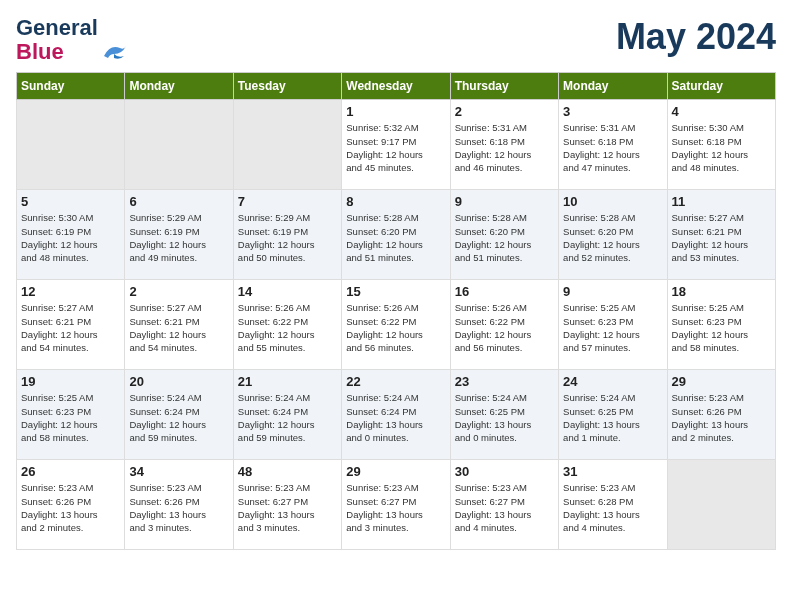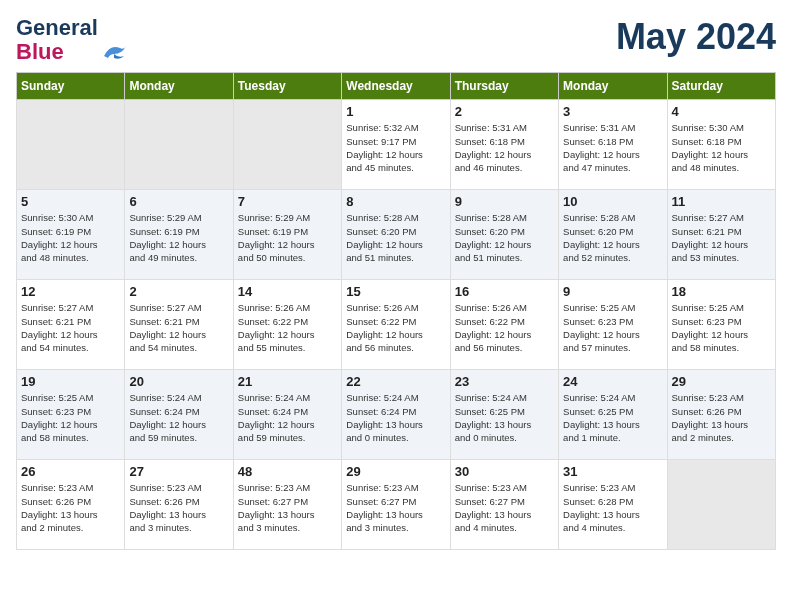--- a/index.html
+++ b/index.html
@@ -313,21 +313,21 @@
       </tr>
       <tr>
         <td>
           <span class="day-num">26</span>
           <div class="day-info" style="white-space: pre-line;">Sunrise: 5:23 AM
 Sunset: 6:26 PM
 Daylight: 13 hours
 and 2 minutes.</div>
         </td>
         <td>
-          <span class="day-num">27</span>
+          <span class="day-num">34</span>
           <div class="day-info" style="white-space: pre-line;">Sunrise: 5:23 AM
 Sunset: 6:26 PM
 Daylight: 13 hours
 and 3 minutes.</div>
         </td>
         <td>
           <span class="day-num">48</span>
           <div class="day-info" style="white-space: pre-line;">Sunrise: 5:23 AM
 Sunset: 6:27 PM
 Daylight: 13 hours

